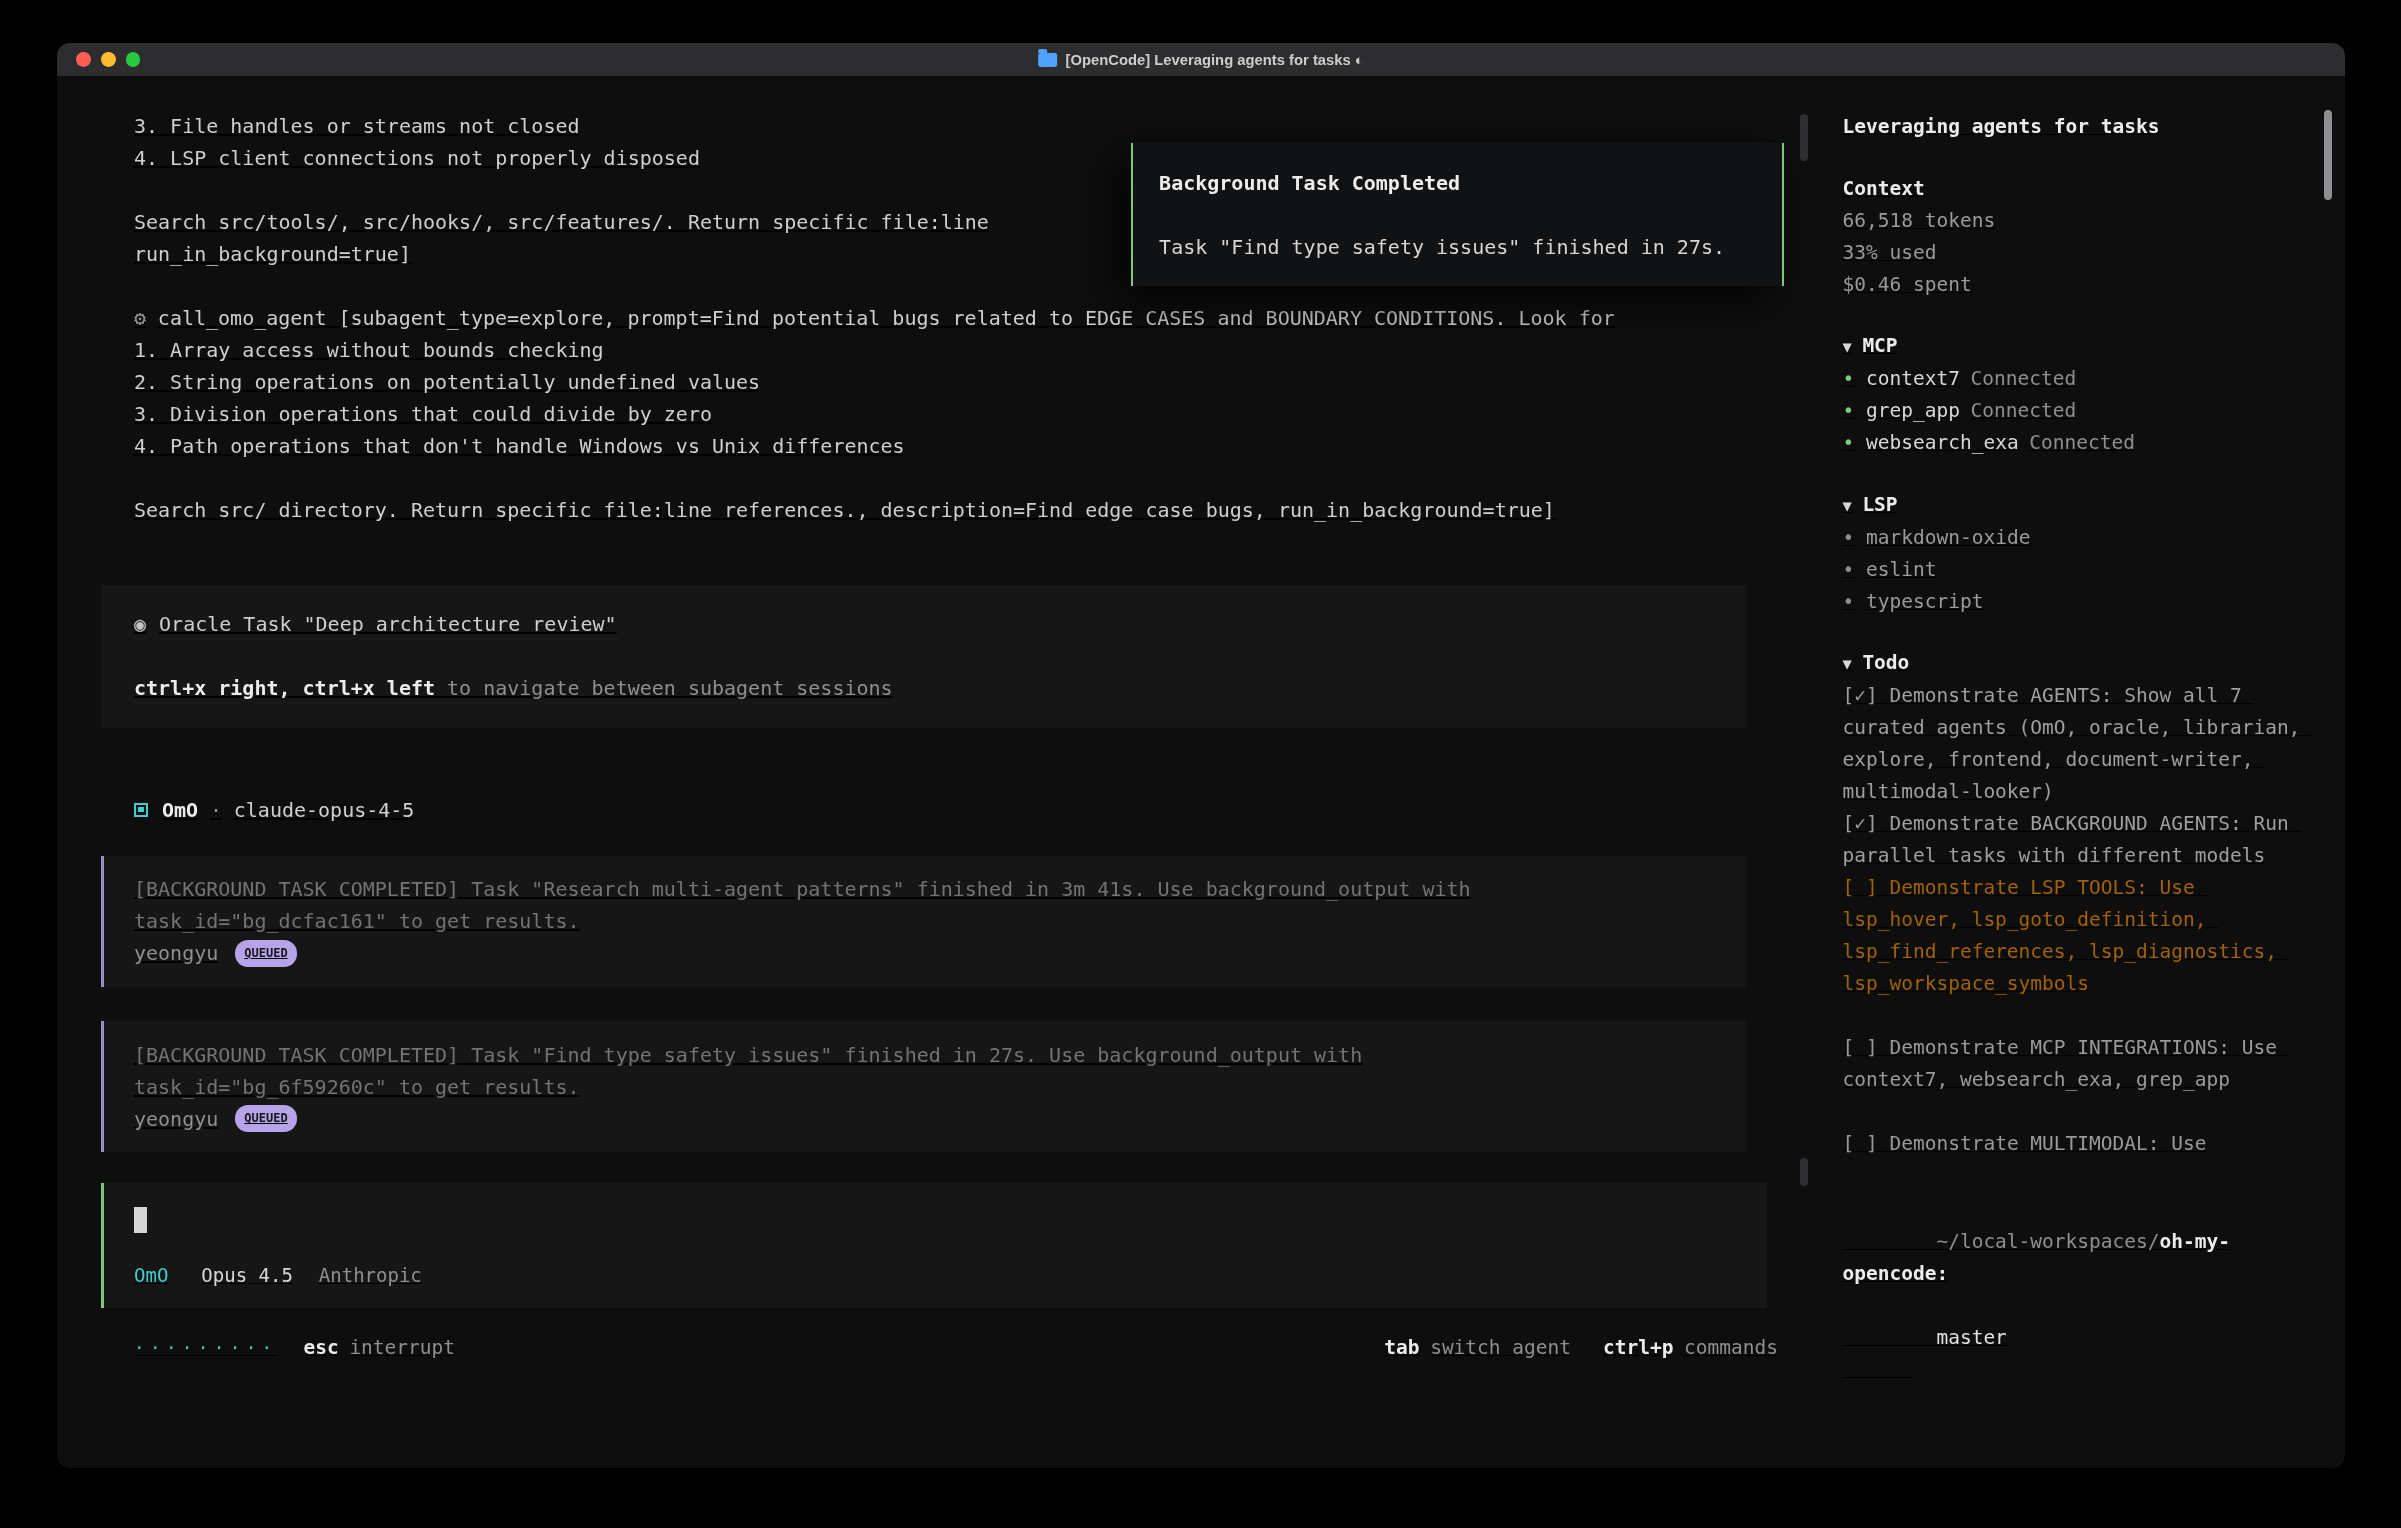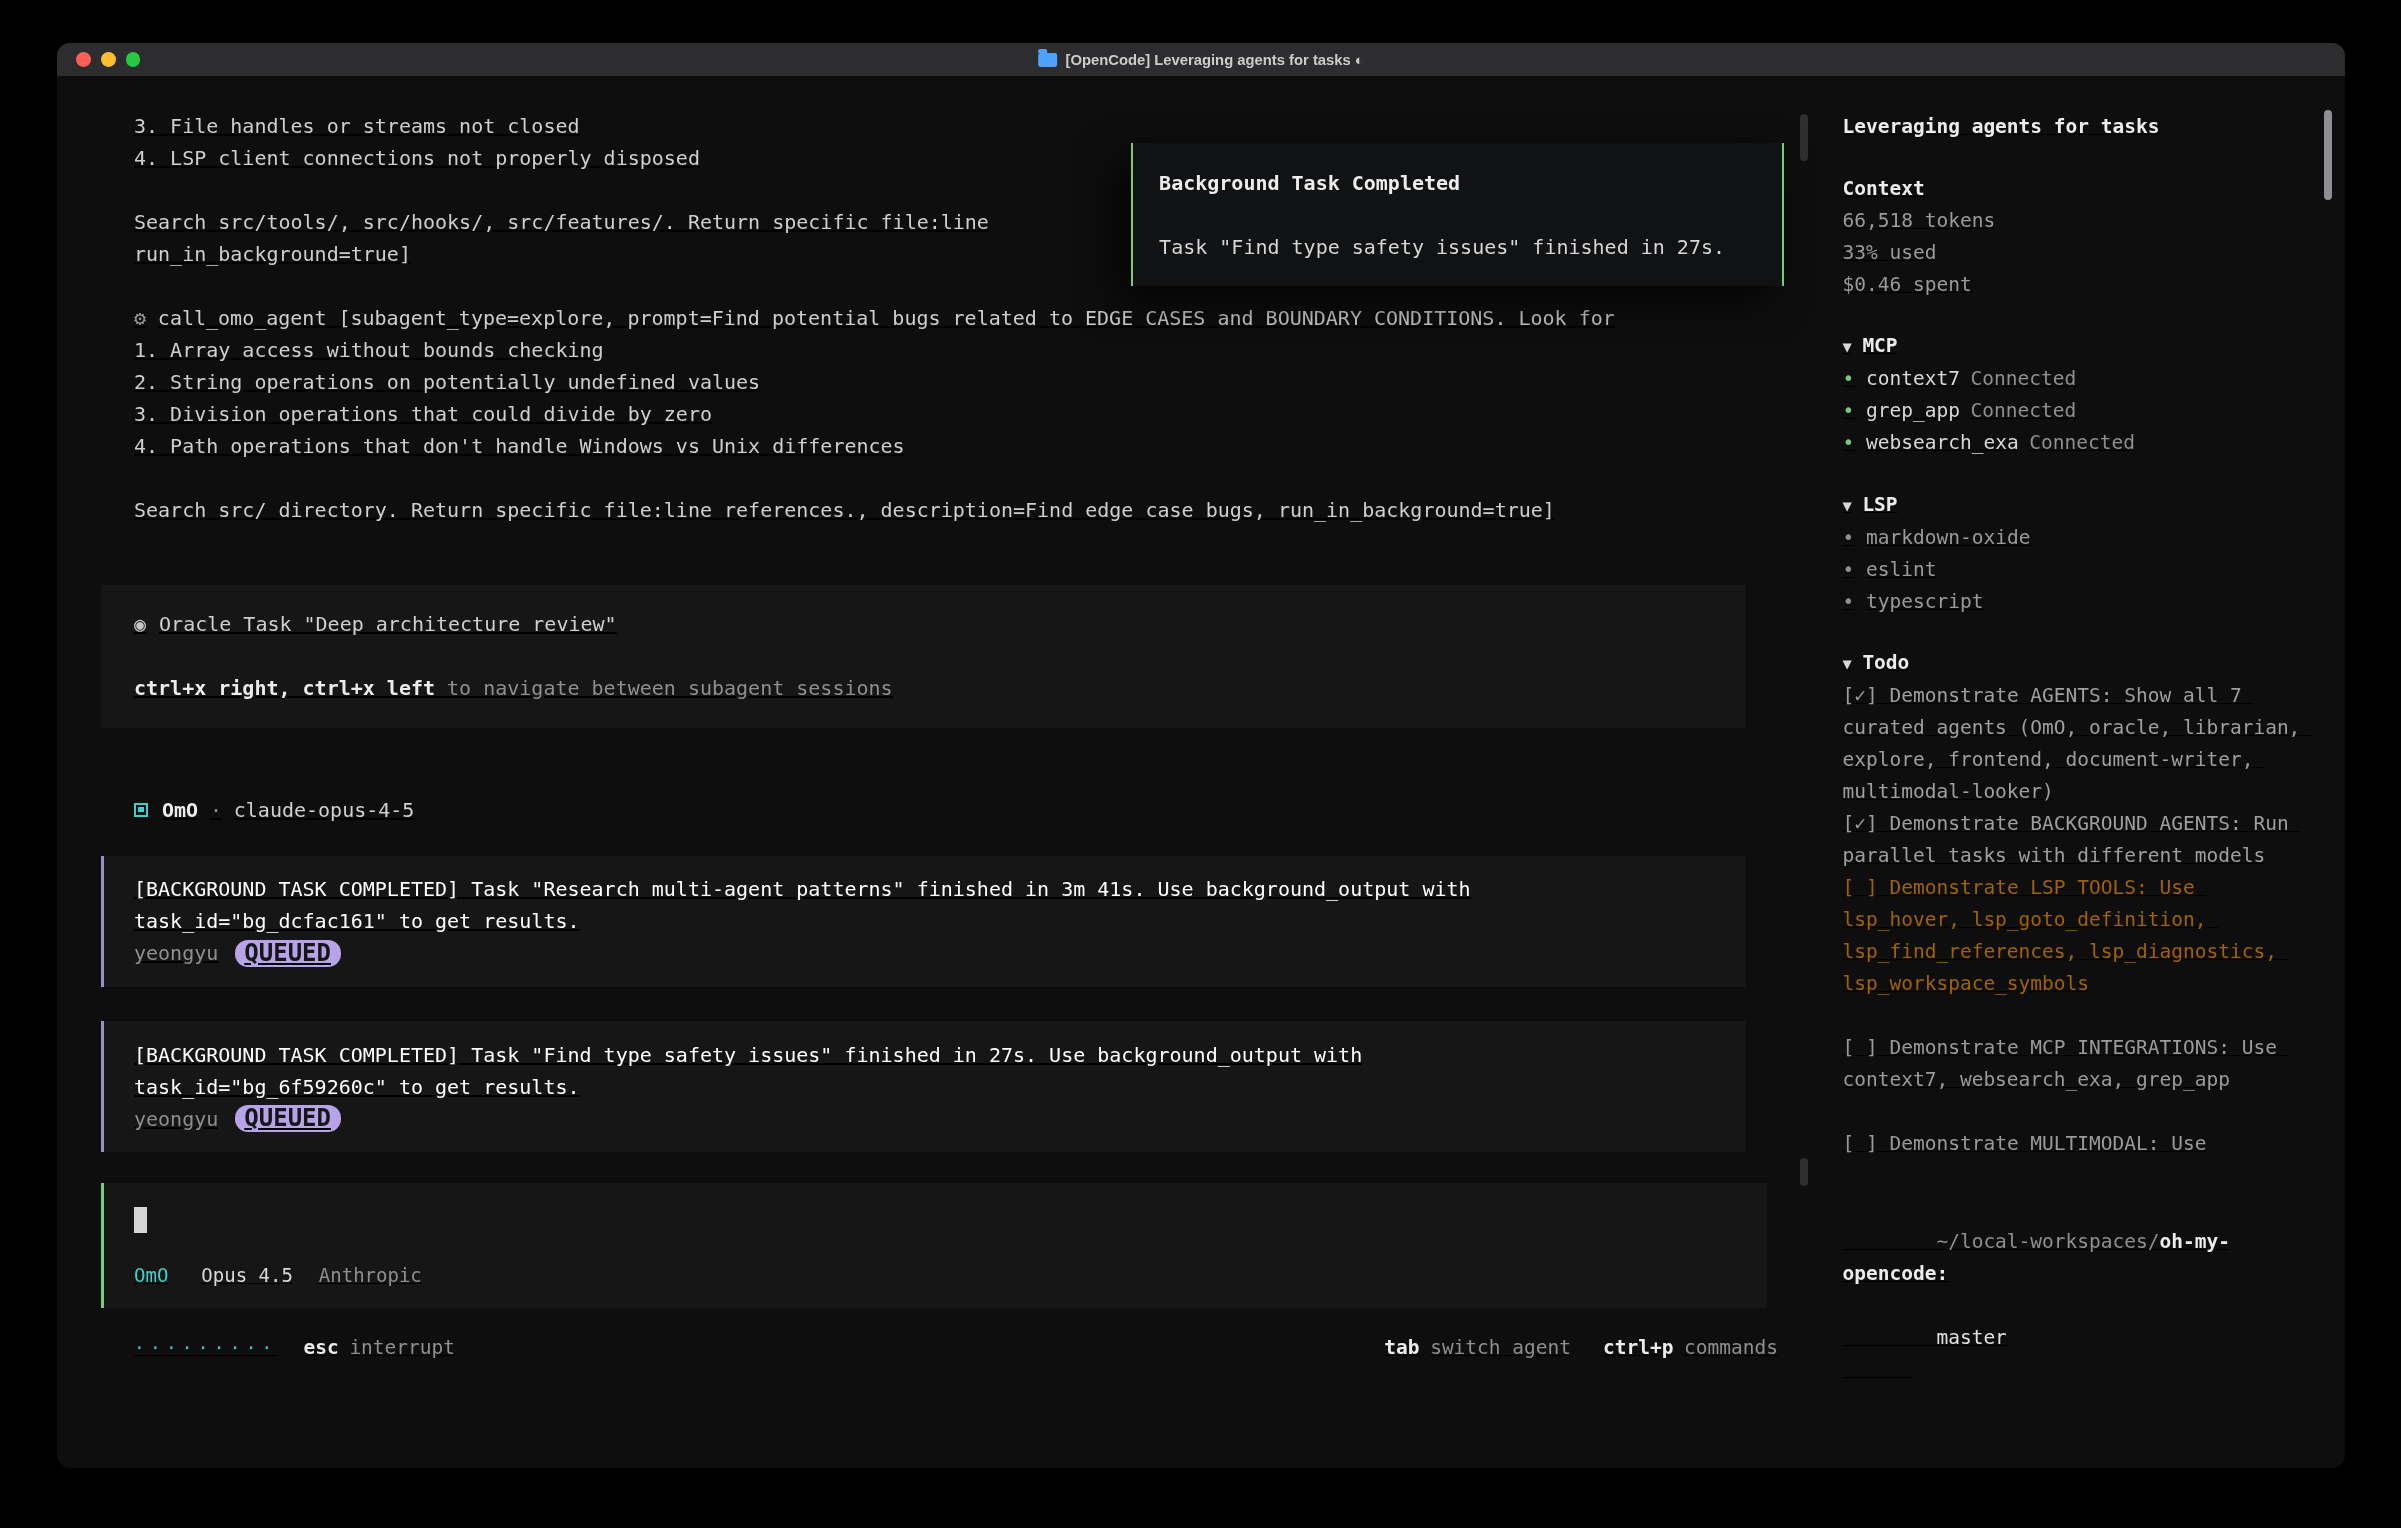--- a/index.html
+++ b/index.html
@@ -48,24 +48,24 @@
   .agent-square { display:inline-block; width:14px; height:14px; border:2.4px solid #3ecfcb;
     position:relative; margin-right:14px; }
   .agent-square::after { content:""; position:absolute; inset:2.4px; background:#3ecfcb; }
   .agent-name { color:#ececec; font-weight:bold; }
   .agent-sep { color:#8f8f8f; margin:0 11.8px; }
   .agent-model { color:#d0d0d0; }
 
   
   .message { background:#161616; border-left:3px solid #9b8ec4; margin:34px 32.5px 0 -33px;
     padding:17.7px 26.6px 17.7px 30px; }
-  .msgtext { color:#ffffff; }
+  .msgtext { color:#737373; }
   .authorrow { display:flex; align-items:center; gap:16.5px; min-height:32px; line-height:32px; }
   .badge { display:inline-block; background:#b6a3e8; color:#161616; font-weight:bold;
-    font-size:24px; line-height:27px; padding:0 9.5px; border-radius:13px; }
+    font-size:12px; line-height:27px; padding:0 9.5px; border-radius:13px; }
 
   
   .inputbox { background:#161616; border-left:3px solid #7dc87d; margin:31px 10.6px 0 -33px;
     padding:19px 26.6px 16.5px 30px; }
   .cursor { display:inline-block; width:13px; height:26px; background:#d6d6d6; vertical-align:middle; }
   .modelrow { margin-top:25px; font-size:19px; line-height:32px; display:flex; align-items:center; }
   .teal { color:#3ecfcb; }
   .modelrow .model-name { color:#d8d8d8; margin:0 26px 0 33px; }
 
   

